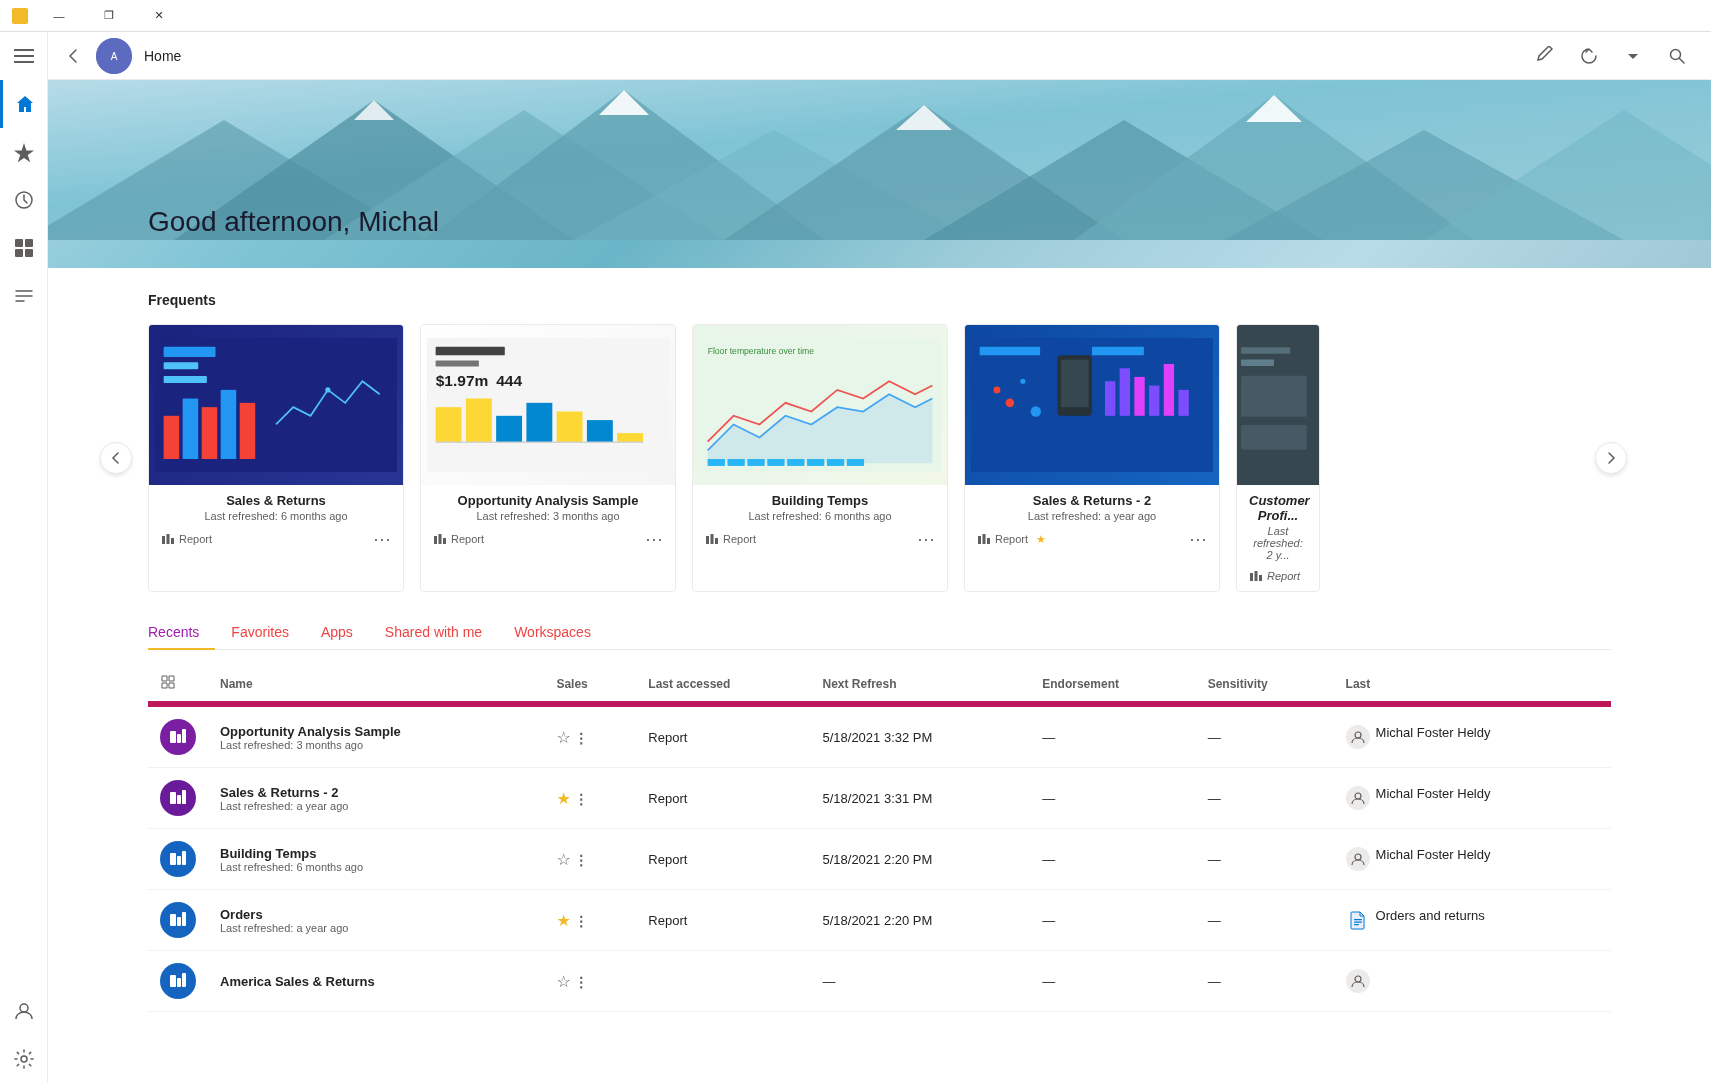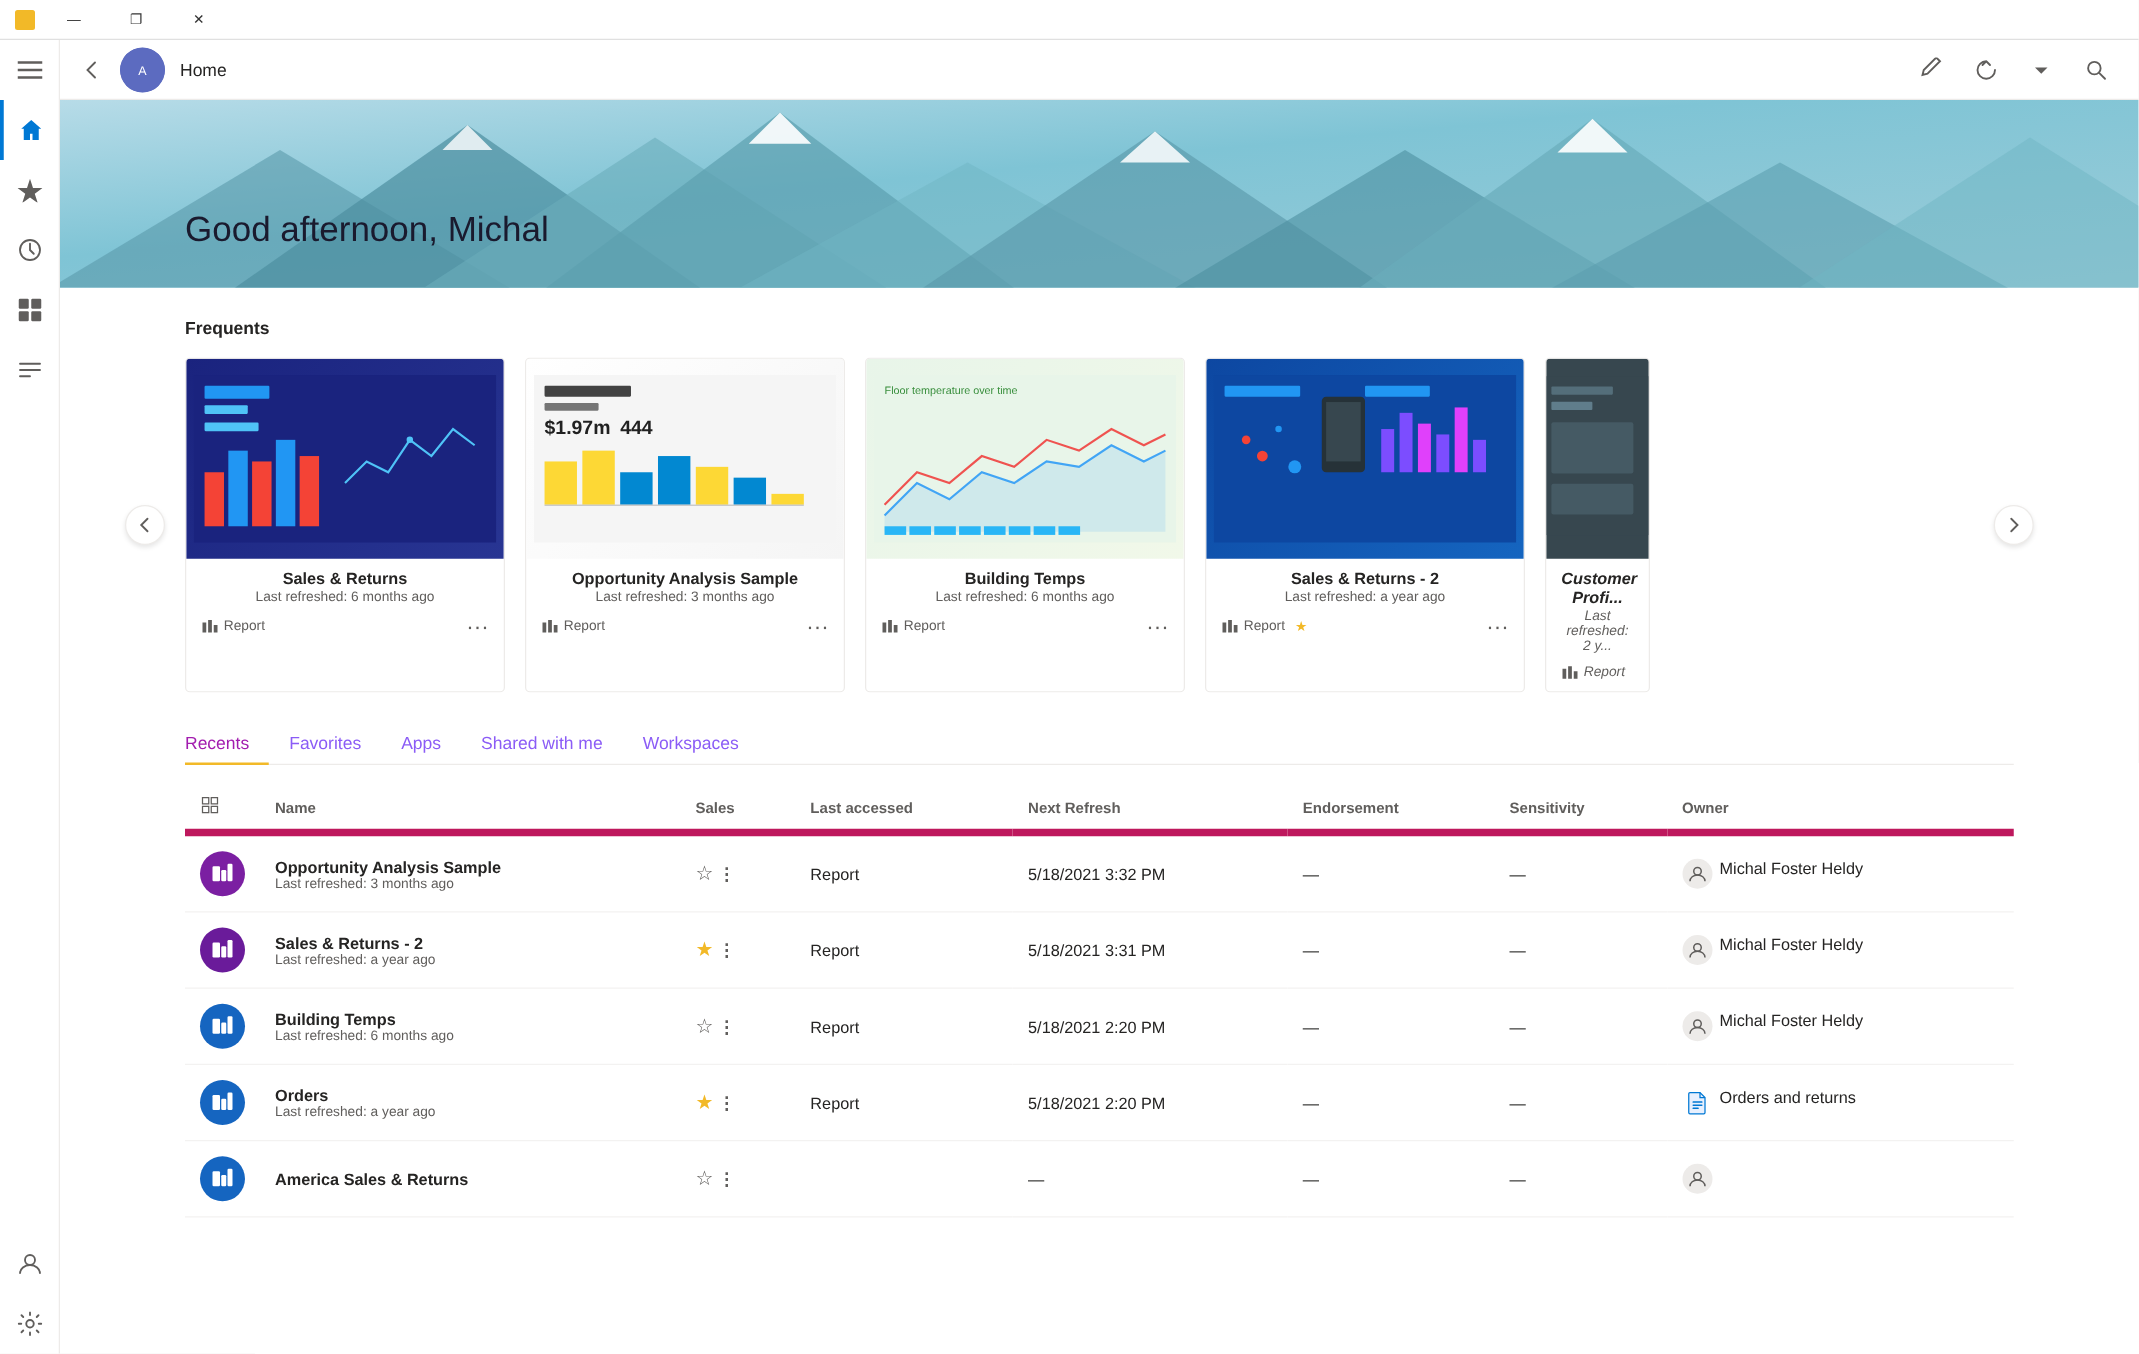--- a/index.html
+++ b/index.html
@@ -68,21 +68,21 @@
     .topbar-actions { display: flex; align-items: center; gap: 8px; color: #605e5c; }
     .topbar-btn {
       width: 36px; height: 36px;
       display: flex; align-items: center; justify-content: center;
       cursor: pointer; border-radius: 4px;
     }
     .topbar-btn svg { width: 20px; height: 20px; }
 
     
     .hero {
-      height: 150px;
+      height: 188px;
       background: linear-gradient(135deg, #a8d5e2 0%, #7fc4d5 20%, #6ab5c7 40%, #9ecdd9 60%, #b8dce8 80%, #a0c8d5 100%);
       position: relative;
       overflow: hidden;
       flex-shrink: 0;
     }
     .hero-title {
       position: absolute;
       bottom: 30px; left: 100px;
       font-size: 28px;
       font-weight: 300;
@@ -132,21 +132,21 @@
     .card-type { display: flex; align-items: center; gap: 4px; font-size: 11px; color: #605e5c; }
     .card-menu { cursor: pointer; color: #605e5c; font-size: 18px; line-height: 1; }
 
     
     .tabs-section { padding: 24px 100px 0; }
     .tabs { display: flex; gap: 0; border-bottom: 1px solid #edebe9; }
     .tab {
       padding: 8px 16px;
       font-size: 14px;
       cursor: pointer;
-      color: #8b5cf6;
+      color: #ef4444;
       border-bottom: 2px solid transparent;
       margin-bottom: -1px;
     }
     .tab:first-child { padding-left: 0; }
     .tab.active { color: #a21caf; border-bottom: 2px solid #f2b928; font-weight: 400; }
 
     
     .table-section { padding: 16px 100px; }
     .table { width: 100%; border-collapse: collapse; }
     .table th {
@@ -562,21 +562,21 @@
                 <svg width="16" height="16" viewBox="0 0 16 16" fill="#605e5c">
                     <path d="M2 2h5v5H2zM9 2h5v5H9zM2 9h5v5H2zM9 9h5v5H9z" fill="none" stroke="#605e5c" stroke-width="1"></path>
                   </svg>
               </th>
               <th>Name</th>
               <th>Sales</th>
               <th>Last accessed</th>
               <th>Next Refresh</th>
               <th>Endorsement</th>
               <th>Sensitivity</th>
-              <th>Owner</th>
+              <th>Last</th>
             </tr>
           </thead>
           <tbody>
 
             <tr>
               <td>
                 <div class="item-icon" style="background:#7b1fa2;">
                   <svg width="20" height="20" viewBox="0 0 20 20">
                       <rect x="2" y="4" width="6" height="12" fill="white" rx="1"></rect>
                       <rect x="9" y="7" width="4" height="9" fill="white" rx="1"></rect>

